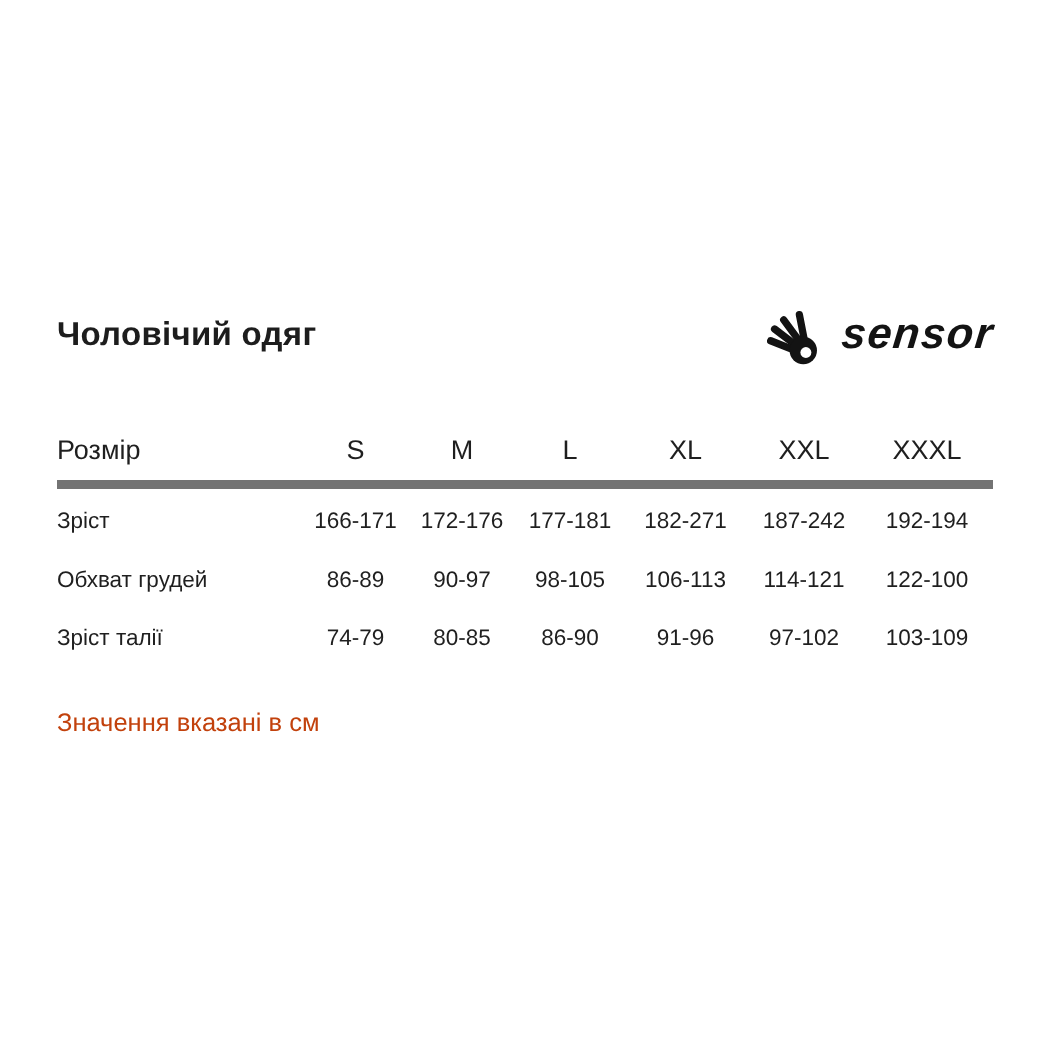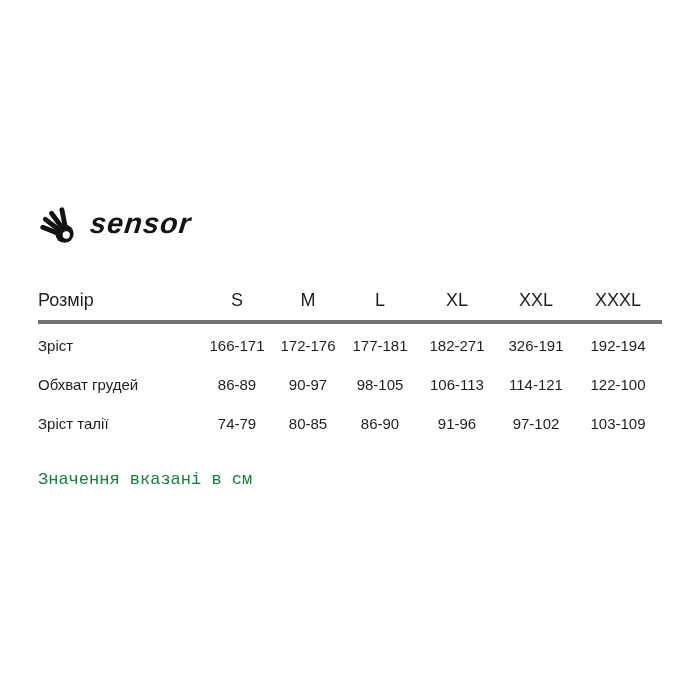--- a/index.html
+++ b/index.html
@@ -67,47 +67,47 @@
     font-weight: 400;
     font-size: 15px;
     color: #1f1f1f;
     text-align: center;
     padding: 0;
     white-space: nowrap;
   }
   table.size-table thead th {
     font-size: 18px;
     padding-bottom: 9px;
-    border-bottom: 4px solid #737373;
+    border-bottom: 6px solid #737373;
   }
   table.size-table th.row-label,
   table.size-table td.row-label {
     text-align: left;
   }
   table.size-table tbody td {
     padding-top: 11px;
     padding-bottom: 11px;
   }
   table.size-table tbody tr:first-child td {
     padding-top: 13px;
   }
   .footer-note {
     margin-top: 27px;
     font-size: 17px;
-    color: #15803d;
-    font-family: Liberation Mono, monospace;
+    color: #c2410c;
   }
 </style>
 </head>
 <body>
 
 <div class="page">
   <div class="content">
 
     <div class="header-bar">
+      <div class="page-title">Чоловічий одяг</div>
 
       <div class="brand-logo">
         <span>
           <svg viewBox="0 0 46 46" width="40" height="42" aria-hidden="true">
             <g stroke="#131313" stroke-width="5.6" stroke-linecap="round" fill="none">
               <path d="M31.5 26 L27.5 5.5"></path>
               <path d="M29.5 28.5 L15.5 9.5"></path>
               <path d="M27.5 31 L8.5 16.5"></path>
               <path d="M25.5 33.5 L5.5 25.5"></path>
             </g>
@@ -140,21 +140,21 @@
           <th>XXXL</th>
         </tr>
       </thead>
       <tbody>
         <tr>
           <td class="row-label">Зріст</td>
           <td>166-171</td>
           <td>172-176</td>
           <td>177-181</td>
           <td>182-271</td>
-          <td>326-191</td>
+          <td>187-242</td>
           <td>192-194</td>
         </tr>
         <tr>
           <td class="row-label">Обхват грудей</td>
           <td>86-89</td>
           <td>90-97</td>
           <td>98-105</td>
           <td>106-113</td>
           <td>114-121</td>
           <td>122-100</td>

